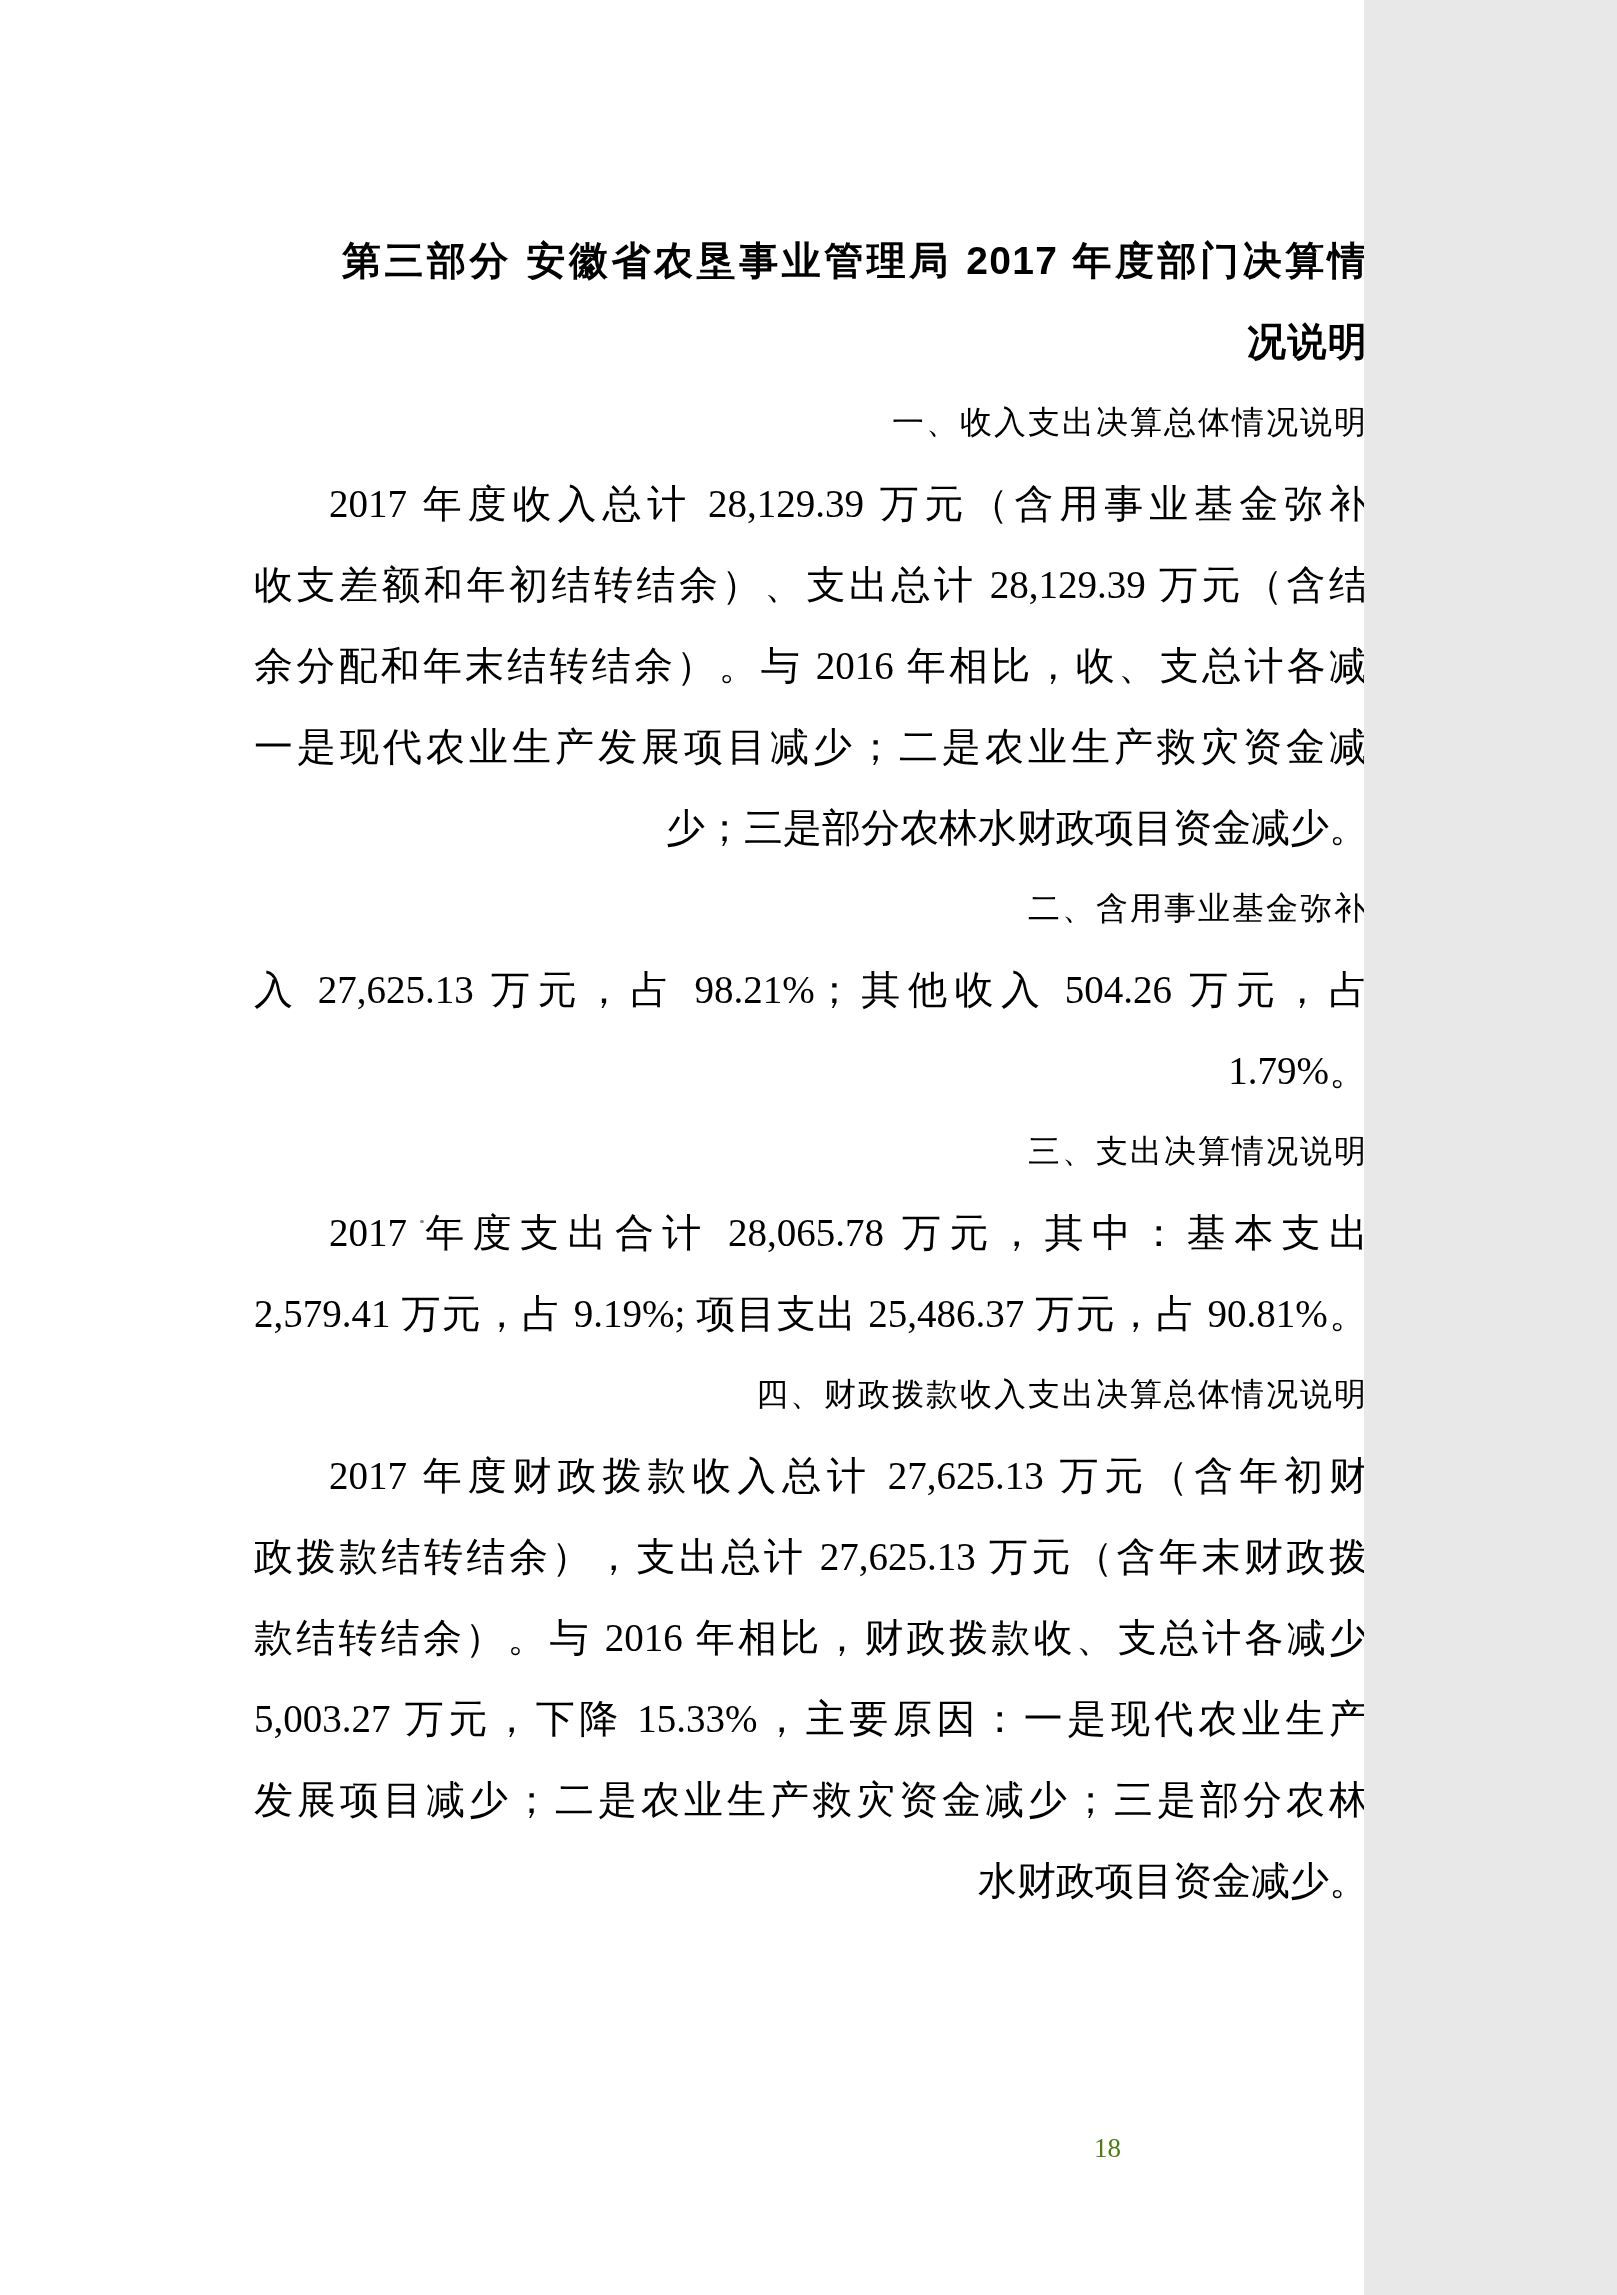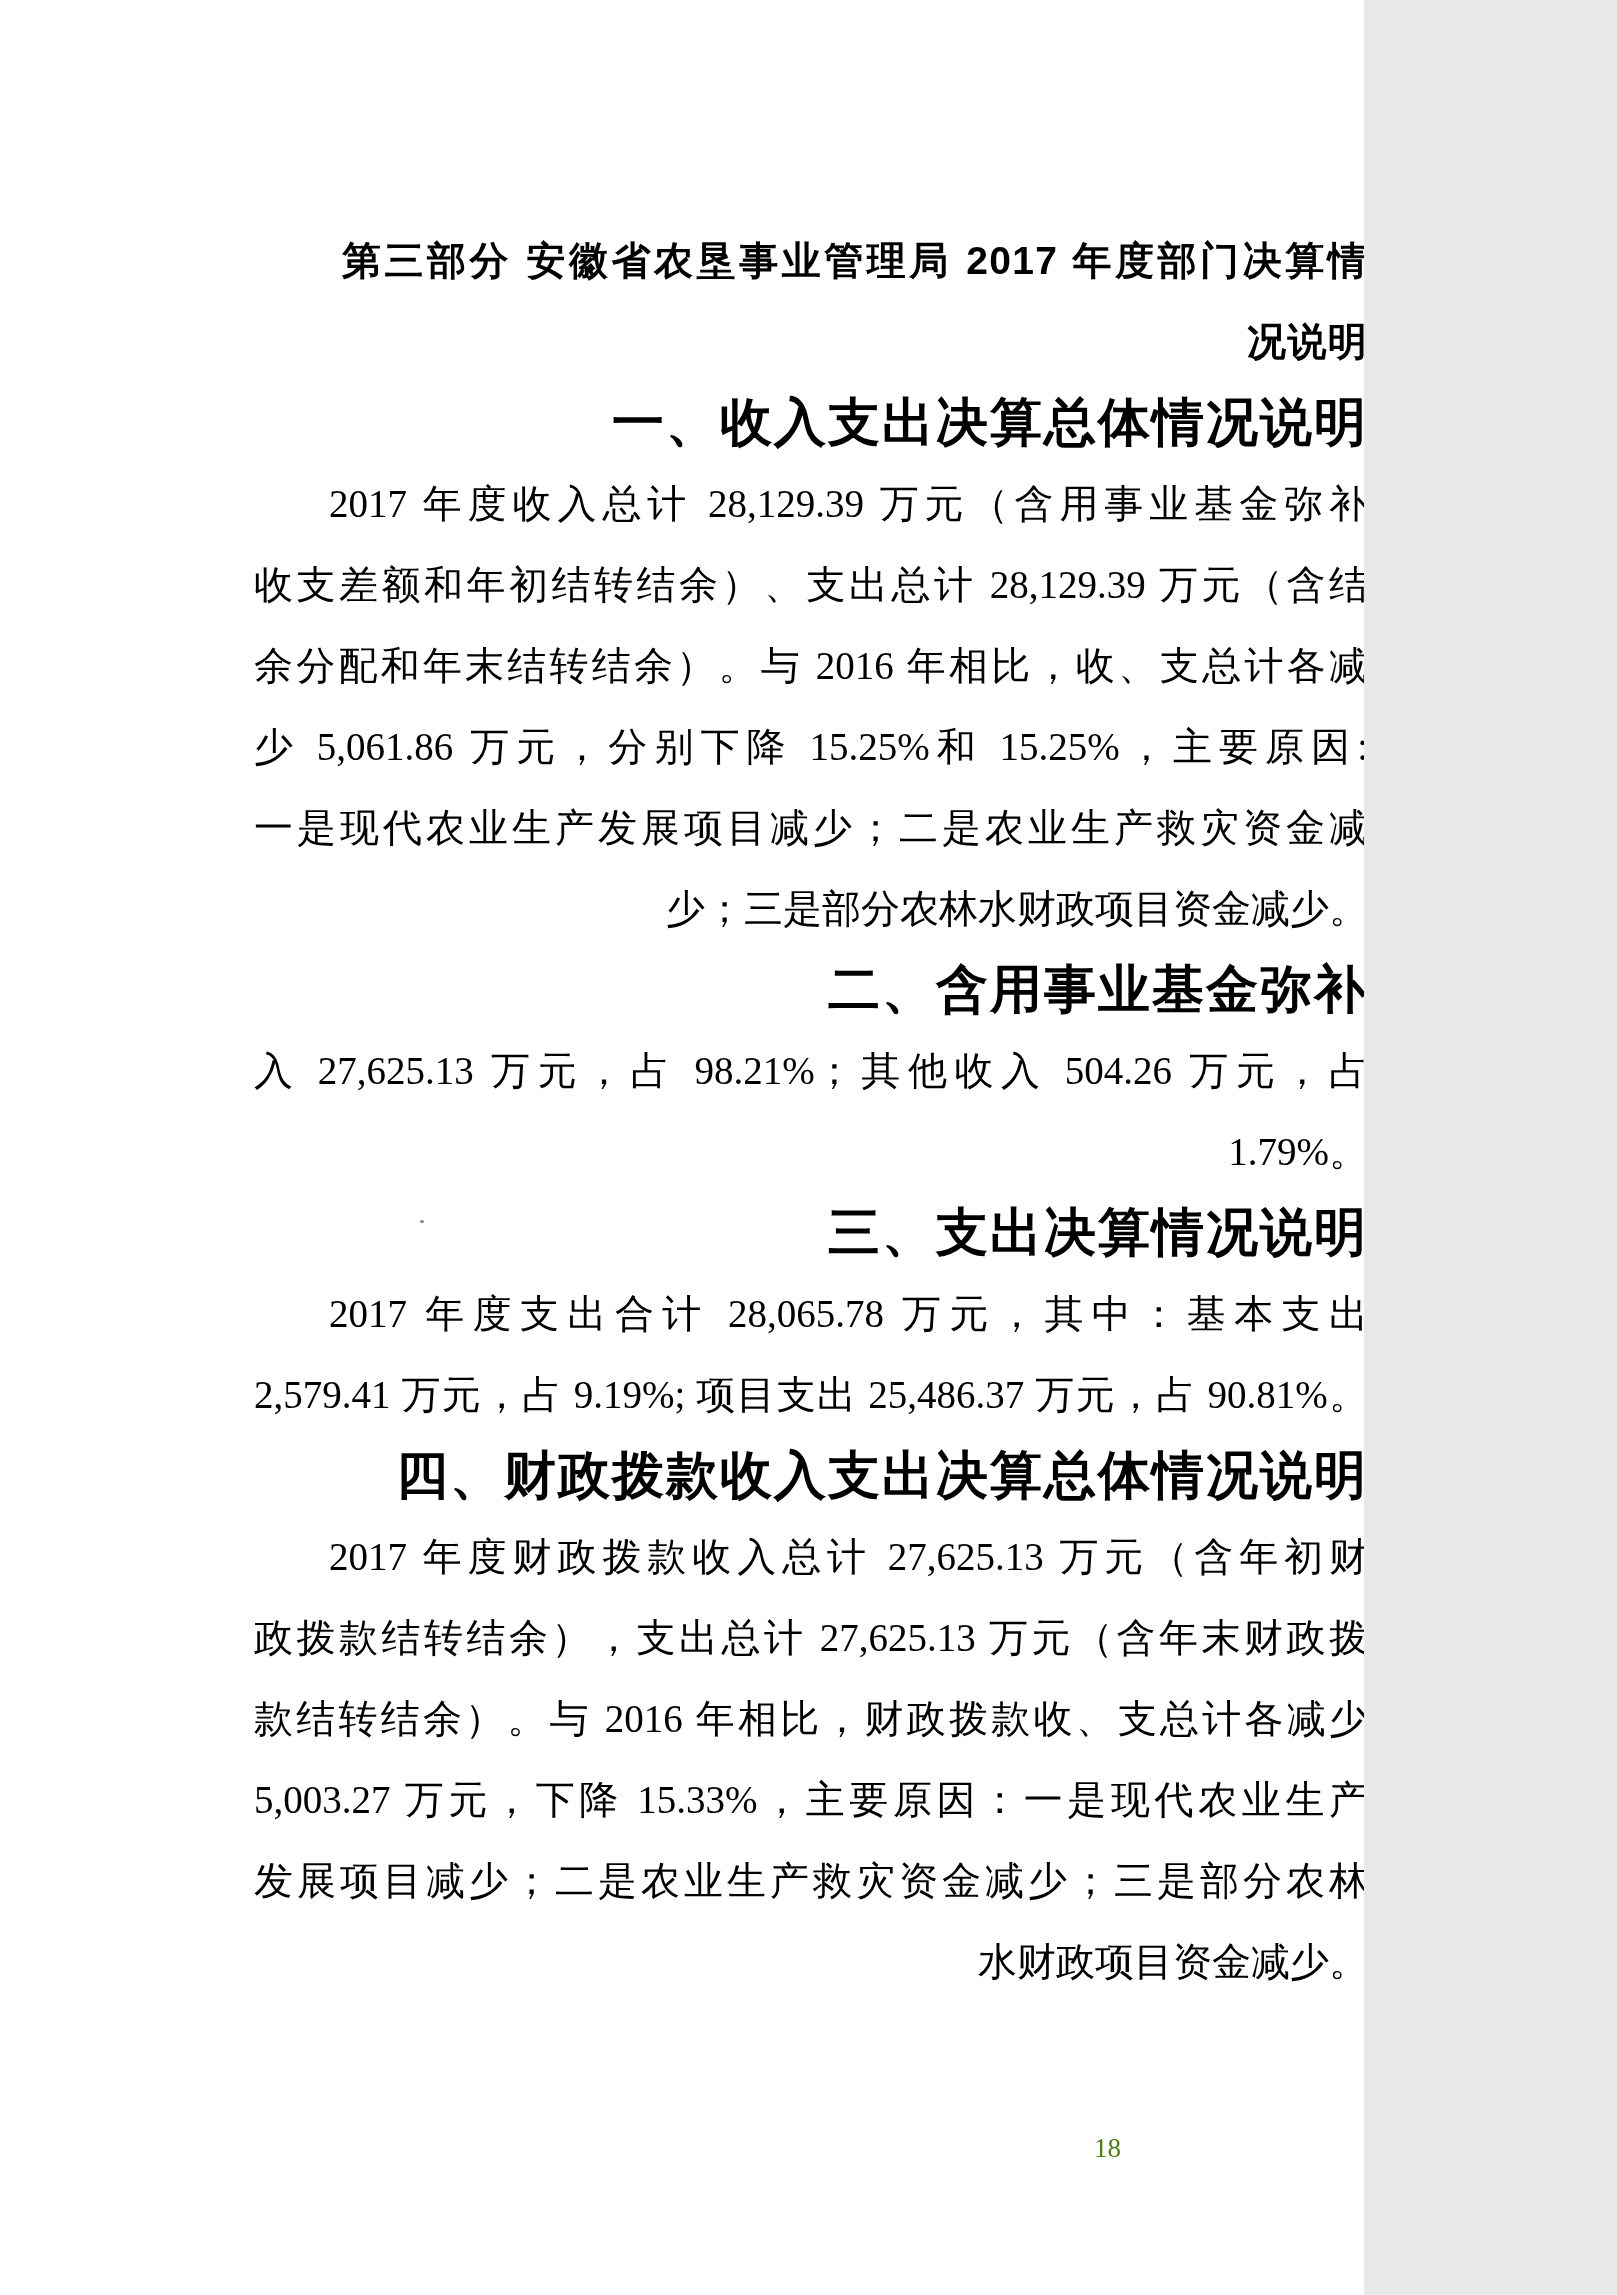--- a/index.html
+++ b/index.html
@@ -30,23 +30,23 @@
     text-align-last: justify;
   }
   .indent { text-indent: 75px; }
   .title {
     font-weight: bold;
     font-family: "Liberation Sans", "DejaVu Sans", sans-serif;
     letter-spacing: 1.3px;
   }
   .title.indent { text-indent: 88px; }
   .heading {
-    font-weight: bold;
+    font-weight: normal;
     font-family: "Liberation Sans", "DejaVu Sans", sans-serif;
-    font-size: 52px;
+    font-size: 32px;
     letter-spacing: 2px;
   }
   .heading.indent { text-indent: 88px; }
   .page-number {
     position: absolute;
     right: 243px;
     top: 2133px;
     font-size: 27px;
     font-family: "Liberation Serif", "DejaVu Serif", serif;
     color: #4d7c0f;
@@ -79,21 +79,20 @@
 
   <div class="text-block">
 
     <div class="line title indent just">第三部分 安徽省农垦事业管理局 2017 年度部门决算情</div>
     <div class="line title">况说明</div>
 
     <div class="line heading indent">一、收入支出决算总体情况说明</div>
     <div class="line indent just">2017 年度收入总计 28,129.39 万元（含用事业基金弥补</div>
     <div class="line just">收支差额和年初结转结余）、支出总计 28,129.39 万元（含结</div>
     <div class="line just">余分配和年末结转结余）。与 2016 年相比，收、支总计各减</div>
-    <div class="line just">少 5,061.86 万元，分别下降 15.25%和 15.25%，主要原因:</div>
     <div class="line just">一是现代农业生产发展项目减少；二是农业生产救灾资金减</div>
     <div class="line">少；三是部分农林水财政项目资金减少。</div>
 
     <div class="line heading indent">二、含用事业基金弥补</div>
     <div class="line just">入 27,625.13 万元，占 98.21%；其他收入 504.26 万元，占</div>
     <div class="line">1.79%。</div>
 
     <div class="line heading indent">三、支出决算情况说明</div>
     <div class="line indent just">2017 年度支出合计 28,065.78 万元，其中：基本支出</div>
     <div class="line just">2,579.41 万元，占 9.19%; 项目支出 25,486.37 万元，占 90.81%。</div>

